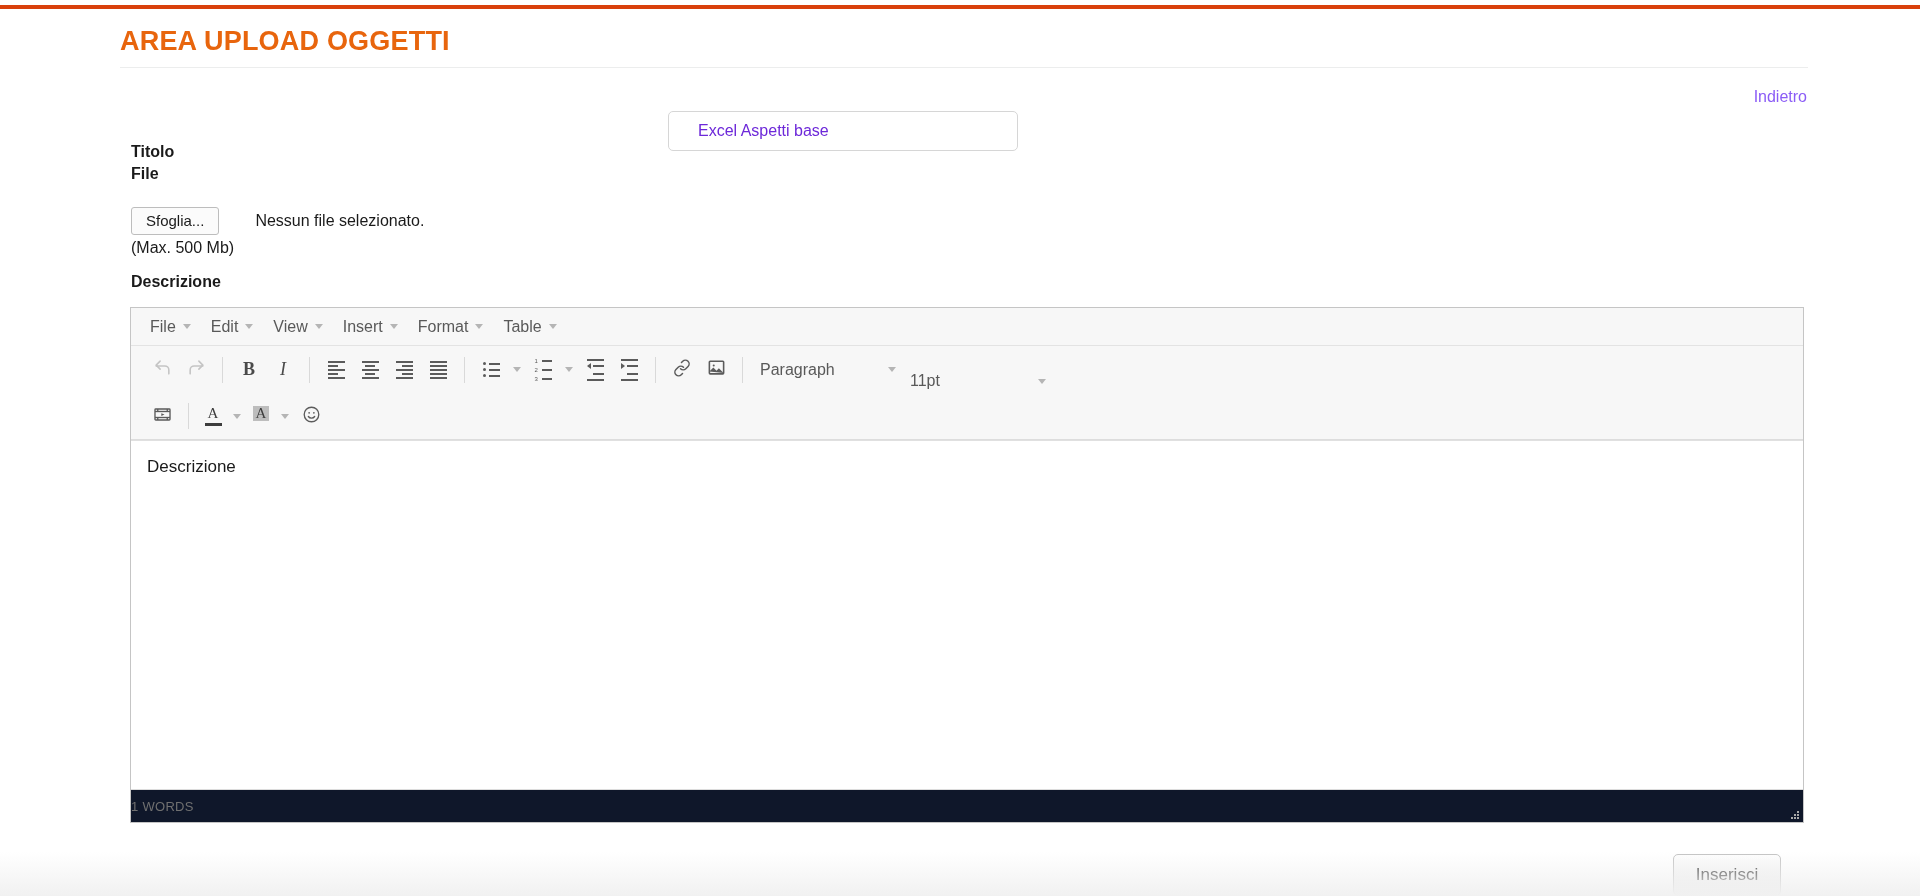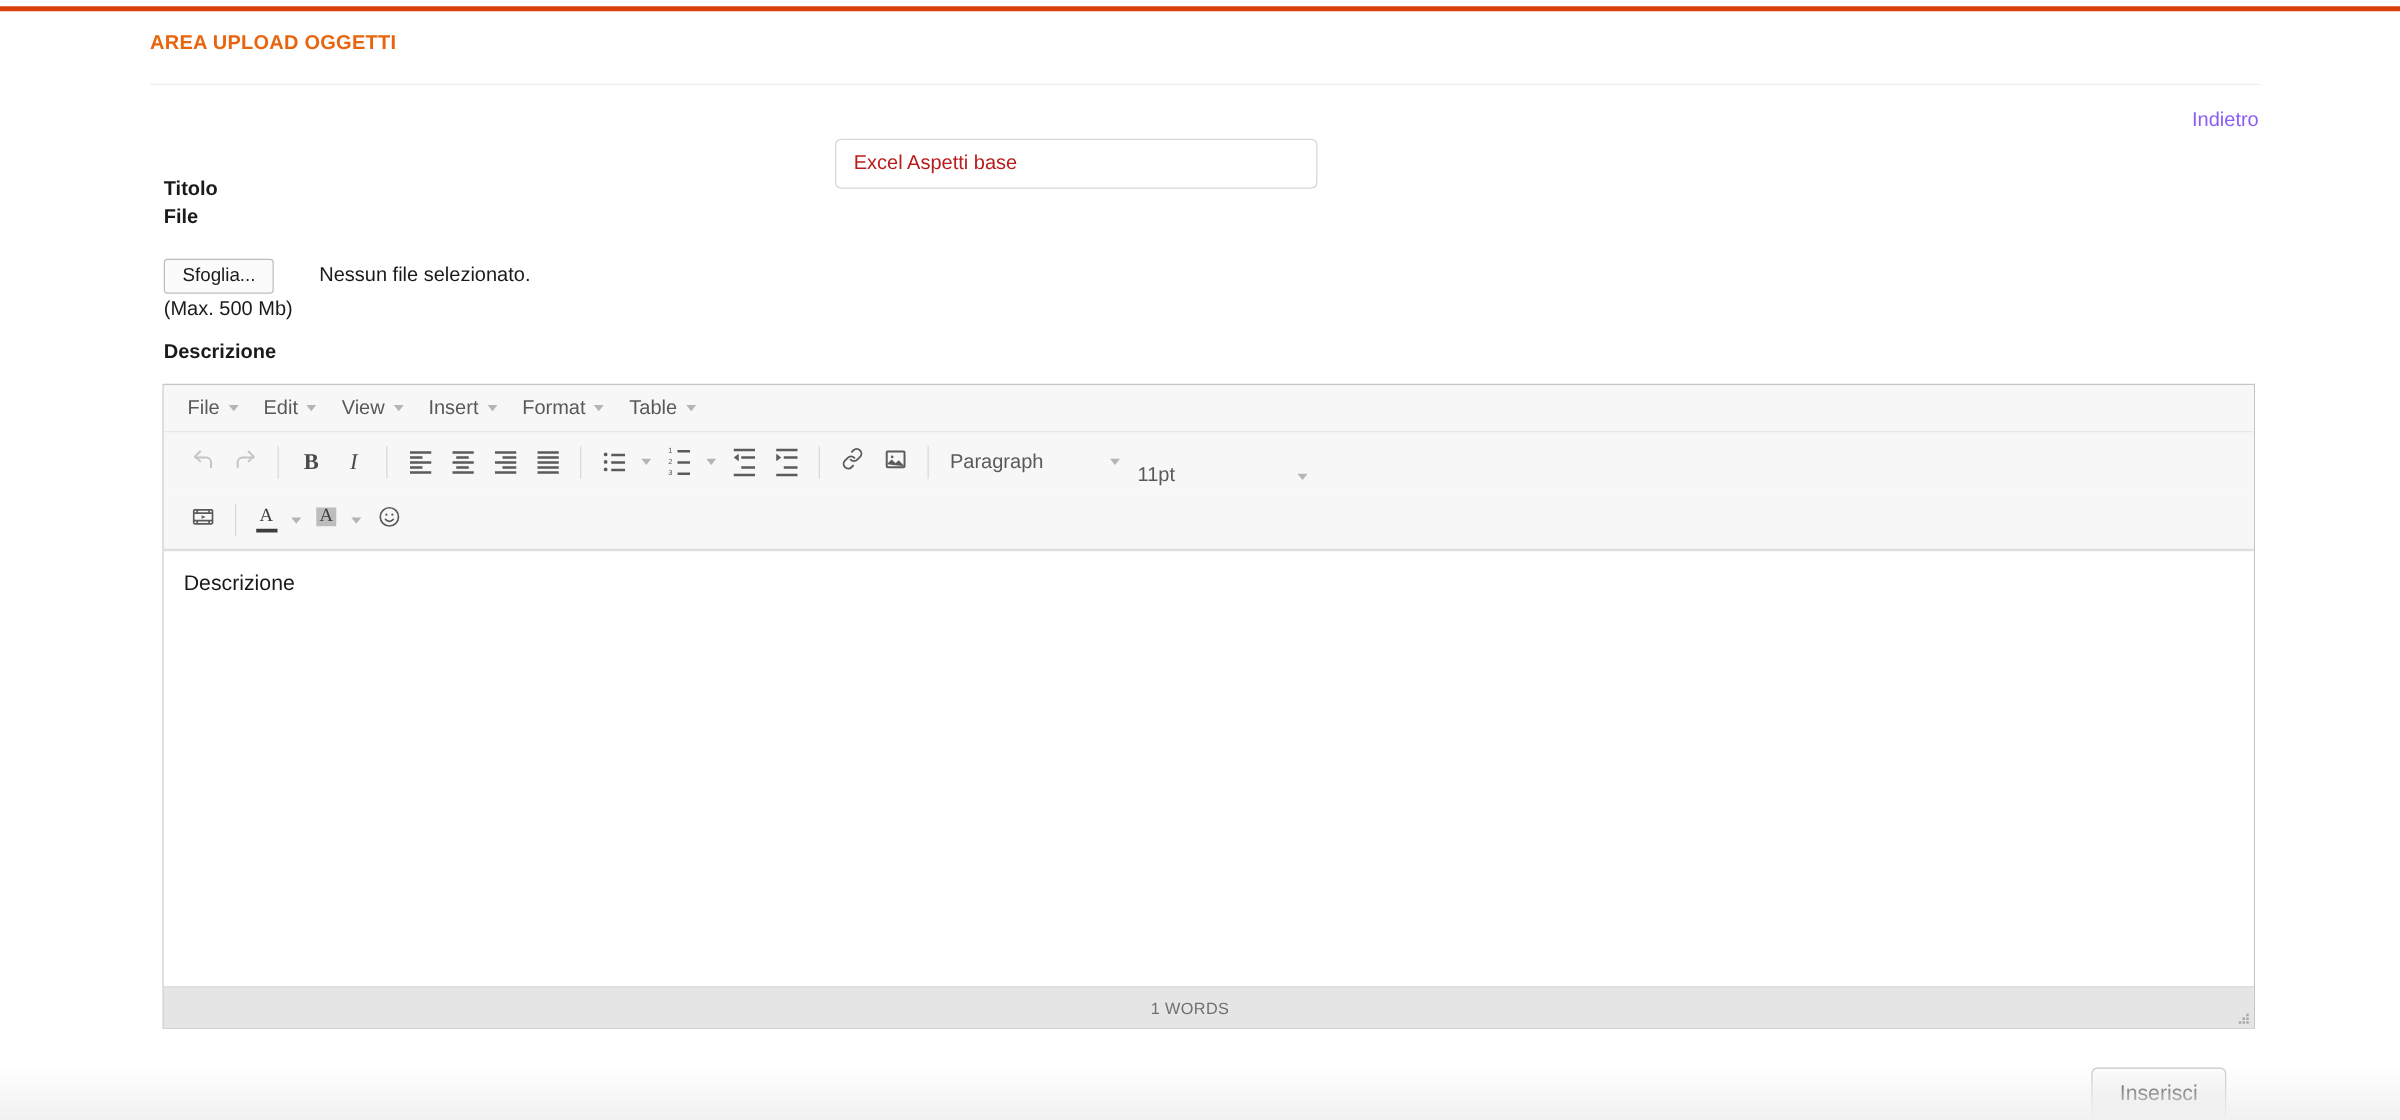--- a/index.html
+++ b/index.html
@@ -23,21 +23,21 @@
     position: absolute;
     left: 0; top: 5px;
     width: 1920px; height: 4px;
     background: #d9400b;
   }
 
   
   .page-title {
     position: absolute;
     left: 120px; top: 26px;
-    font-size: 16px;
+    font-size: 27px;
     font-weight: bold;
     color: #e8650d;
     letter-spacing: 0.2px;
   }
   .title-underline {
     position: absolute;
     left: 120px; top: 67px;
     width: 1688px; height: 1px;
     background: #eceded;
   }
@@ -61,28 +61,28 @@
     color: #1a1a1a;
   }
   .lbl-titolo      { left: 131px; top: 119px; margin-top: 24px; }
   .lbl-file        { left: 131px; top: 165px; }
   .lbl-descrizione { left: 131px; top: 273px; }
 
   
   .titolo-input {
     position: absolute;
     left: 668px; top: 111px;
-    width: 386px; height: 40px;
+    width: 350px; height: 40px;
     border: 1px solid #d6d6d6;
     border-radius: 5px;
     background: #ffffff;
     font-family: "Liberation Sans", sans-serif;
     font-size: 16px;
-    color: #b91c1c;
-    padding: 0 14px;
+    color: #6d28d9;
+    padding: 0 29px;
     outline: none;
   }
 
   
   .file-row {
     position: absolute;
     left: 131px; top: 207px;
     display: flex;
     align-items: center;
     gap: 24px;
@@ -244,23 +244,23 @@
     border-top: 1px solid #e0e0e0;
     overflow: hidden;
     cursor: text;
   }
 
   
   .mce-statusbar {
     position: relative;
     display: flex;
     align-items: center;
-    justify-content: center;
+    justify-content: flex-start;
     height: 33px;
-    background: #e5e5e5;
+    background: #0f172a;
     border-top: 1px solid #dcdcdc;
     padding-right: 30px;
     font-size: 13px;
     color: #707070;
     letter-spacing: .3px;
   }
   .resize-grip {
     position: absolute;
     right: 4px; bottom: 3px;
     width: 12px; height: 12px;

